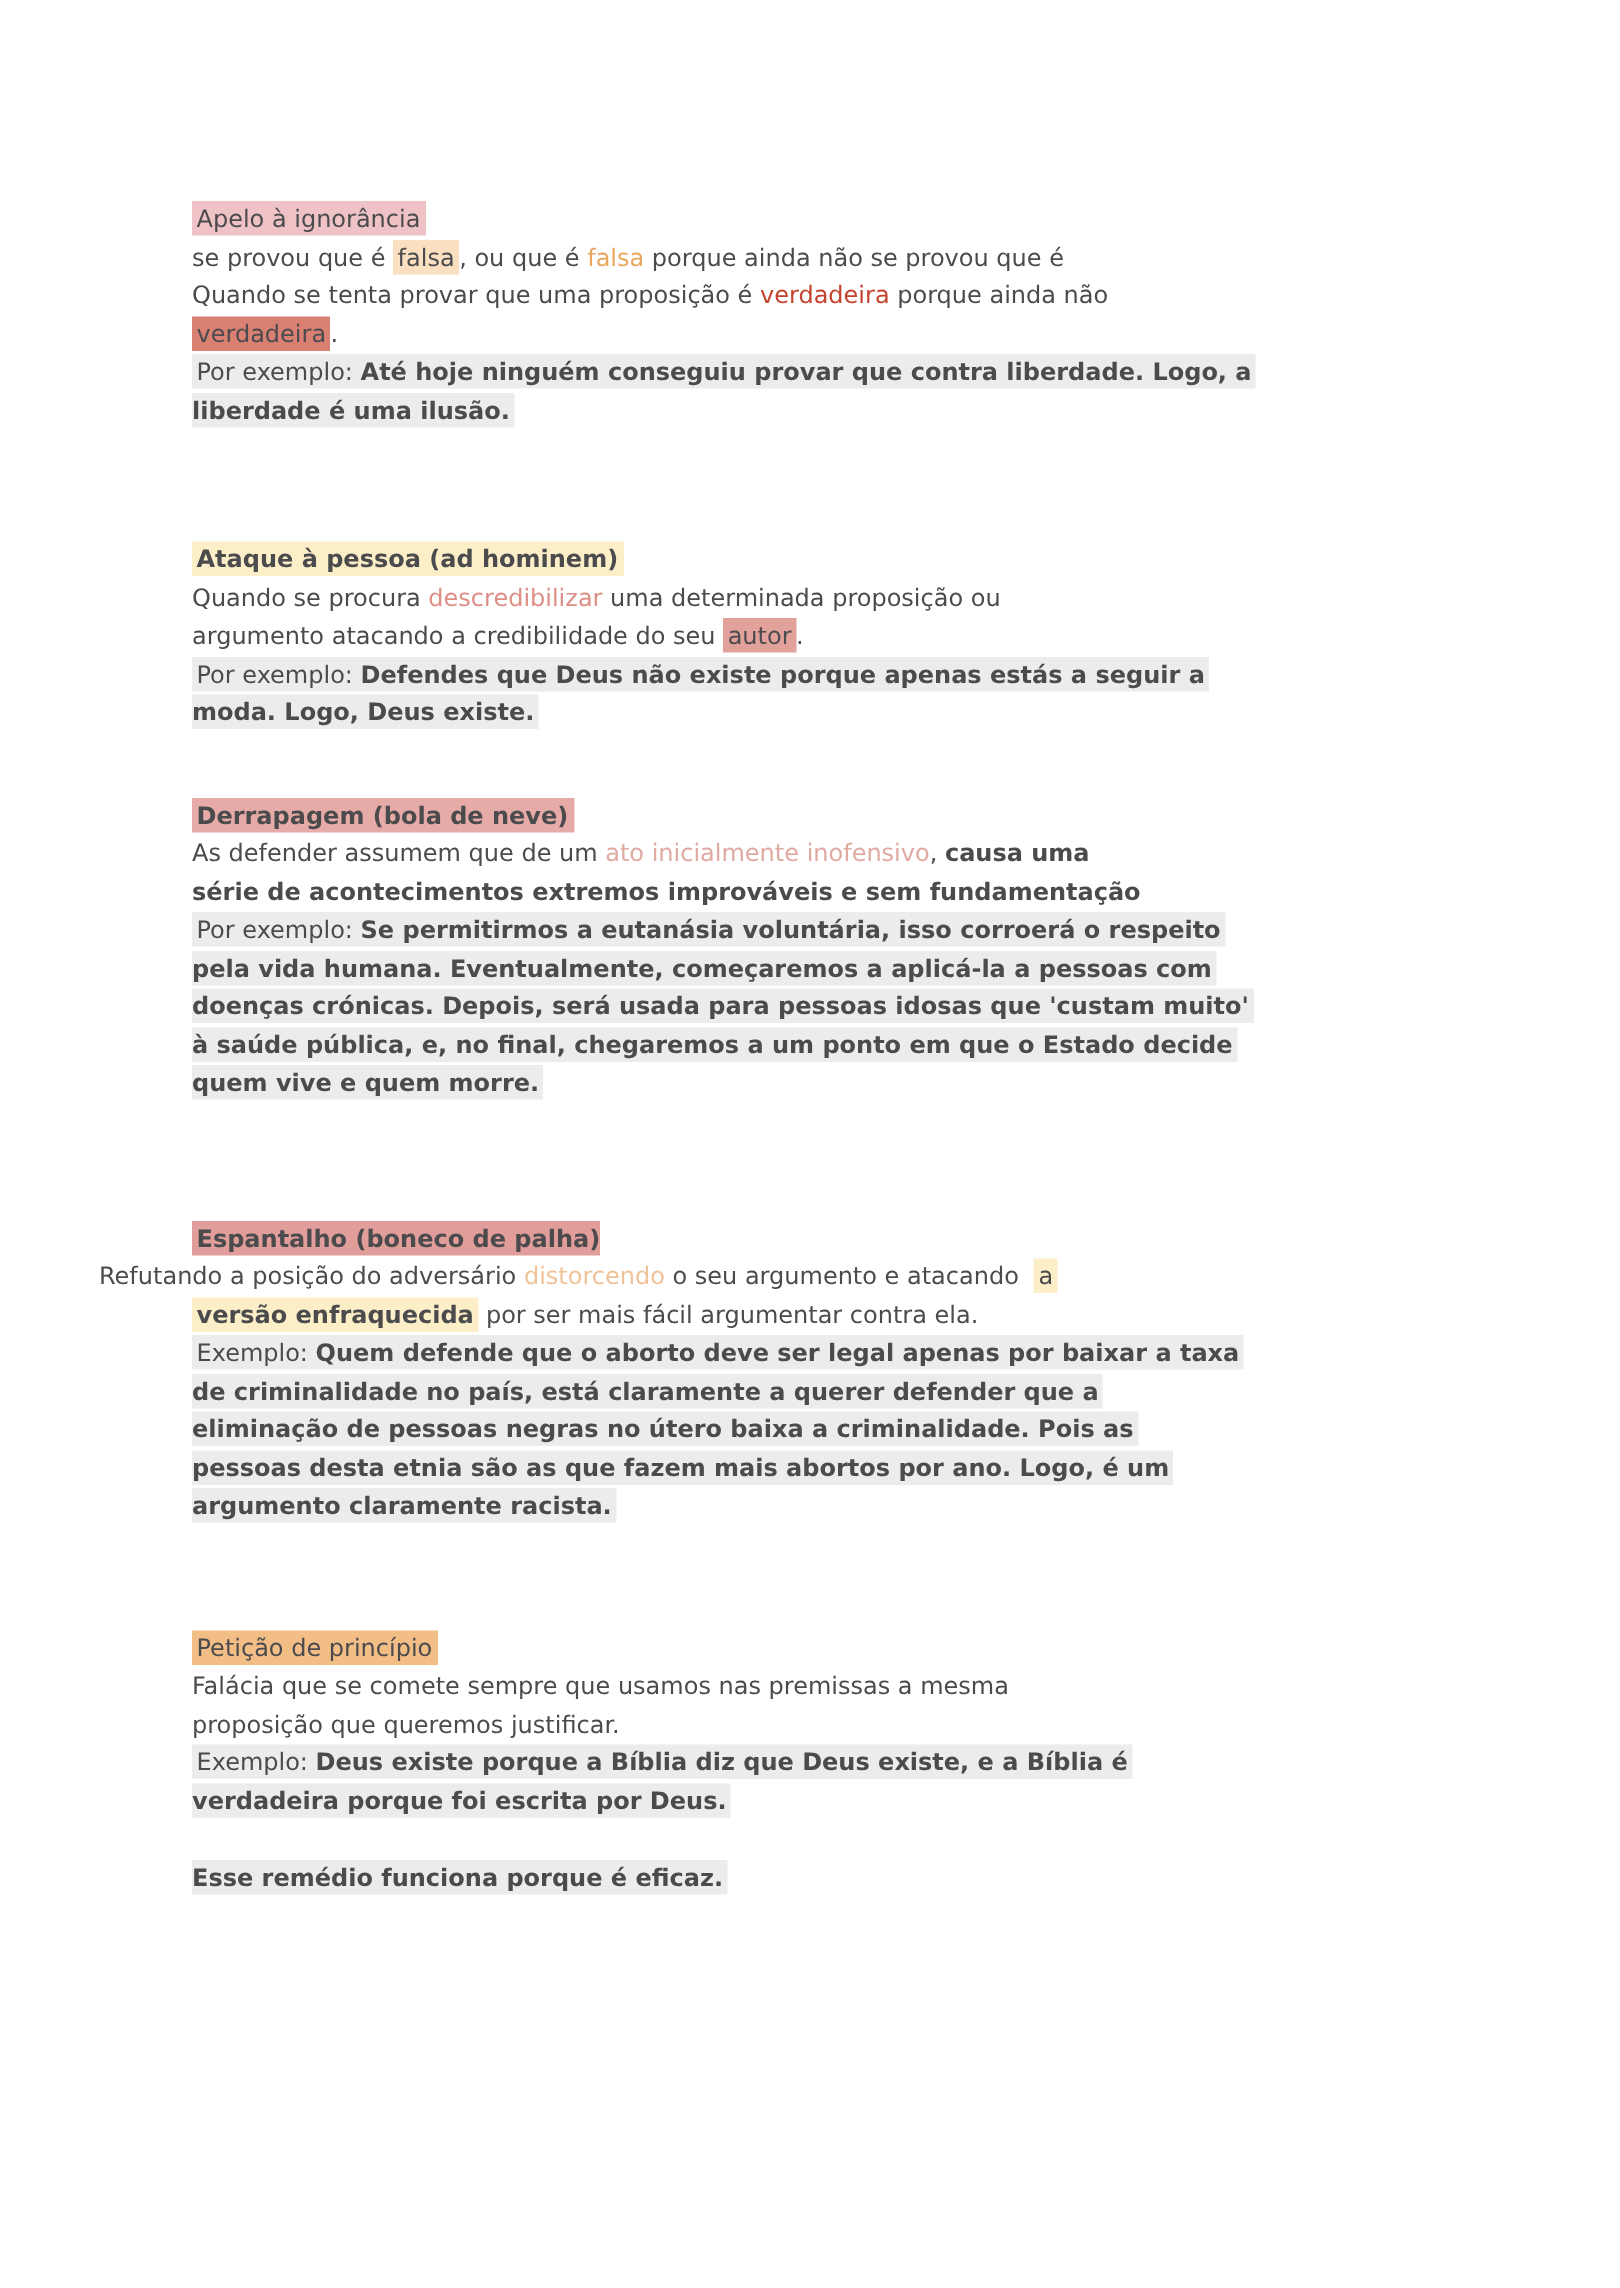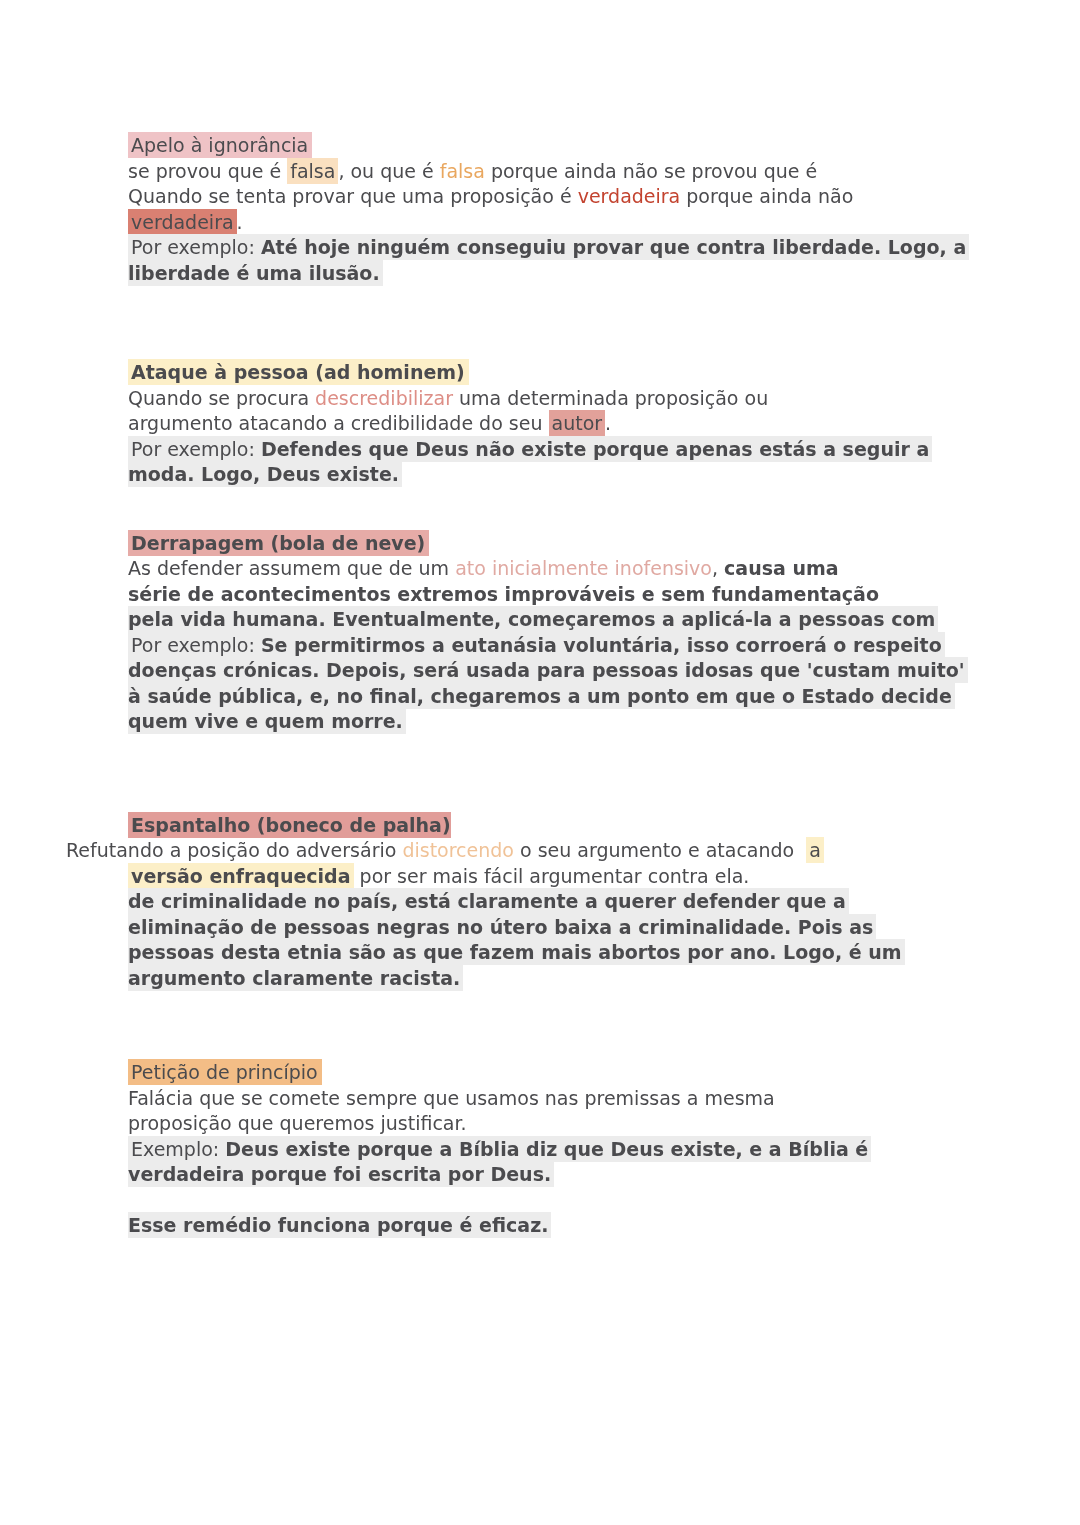--- a/index.html
+++ b/index.html
@@ -5,21 +5,21 @@
   * { margin: 0; padding: 0; box-sizing: border-box; }
   html, body { background: #ffffff; }
   .page {
     position: relative;
     width: 1080px;
     height: 1525px;
     background: var(--page_background, #ffffff);
     padding: 133px 60px 0 128px;
     overflow: hidden;
     font-family: "DejaVu Sans", sans-serif;
-    font-size: 19px;
+    font-size: 16px;
     line-height: 25.5px;
     color: var(--body_text, #4b4b4e);
   }
   .section { }
   .sec-0 { margin-bottom: 74px; }
   .sec-1 { margin-bottom: 43px; }
   .sec-2 { margin-bottom: 78px; }
   .sec-3 { margin-bottom: 69px; }
   .sec-4 { margin-bottom: 0; }
   .line { min-height: 25.5px; line-height: 25.5px; white-space: nowrap; }
@@ -64,30 +64,31 @@
       <div class="line"><span class="t-hl-title-yellow title-bold">Ataque à pessoa (ad hominem)</span></div>
       <div class="line"><span class="f-plain">Quando se procura </span><span class="f-text-pink">descredibilizar</span><span class="f-plain"> uma determinada proposição ou</span></div>
       <div class="line"><span class="f-plain">argumento atacando a credibilidade do seu </span><span class="f-hl-salmon">autor</span><span class="f-plain">.</span></div>
       <div class="line"><span class="f-hl-gray">Por exemplo: </span><span class="f-hl-gray-bold">Defendes que Deus não existe porque apenas estás a seguir a</span></div>
       <div class="line"><span class="f-hl-gray-bold">moda. Logo, Deus existe.</span></div>
     </div>
     <div class="section sec-2">
       <div class="line"><span class="t-hl-title-rose title-bold">Derrapagem (bola de neve)</span></div>
       <div class="line"><span class="f-plain">As defender assumem que de um </span><span class="f-text-rose">ato inicialmente inofensivo</span><span class="f-plain">, </span><span class="f-bold">causa uma</span></div>
       <div class="line"><span class="f-bold">série de acontecimentos extremos improváveis e sem fundamentação</span></div>
+      <div class="line"><span class="f-hl-gray">Por exemplo: </span><span class="f-hl-gray-bold">Se permitirmos a eutanásia voluntária, isso corroerá o respeito</span></div>
       <div class="line"><span class="f-hl-gray-bold">pela vida humana. Eventualmente, começaremos a aplicá-la a pessoas com</span></div>
-      <div class="line"><span class="f-hl-gray">Por exemplo: </span><span class="f-hl-gray-bold">Se permitirmos a eutanásia voluntária, isso corroerá o respeito</span></div>
       <div class="line"><span class="f-hl-gray-bold">doenças crónicas. Depois, será usada para pessoas idosas que 'custam muito'</span></div>
       <div class="line"><span class="f-hl-gray-bold">à saúde pública, e, no final, chegaremos a um ponto em que o Estado decide</span></div>
       <div class="line"><span class="f-hl-gray-bold">quem vive e quem morre.</span></div>
     </div>
     <div class="section sec-3">
       <div class="line"><span class="t-hl-title-salmon title-bold">Espantalho (boneco de palha)</span></div>
       <div class="line hang"><span class="f-plain">Refutando a posição do adversário </span><span class="f-text-peach">distorcendo</span><span class="f-plain"> o seu argumento e atacando &nbsp;</span><span class="f-hl-yellow">a</span></div>
       <div class="line"><span class="f-hl-yellow-bold">versão enfraquecida</span><span class="f-plain"> por ser mais fácil argumentar contra ela.</span></div>
+      <div class="line"><span class="f-hl-gray">Exemplo: </span><span class="f-hl-gray-bold">Quem defende que o aborto deve ser legal apenas por baixar a taxa</span></div>
       <div class="line"><span class="f-hl-gray-bold">de criminalidade no país, está claramente a querer defender que a</span></div>
       <div class="line"><span class="f-hl-gray-bold">eliminação de pessoas negras no útero baixa a criminalidade. Pois as</span></div>
       <div class="line"><span class="f-hl-gray-bold">pessoas desta etnia são as que fazem mais abortos por ano. Logo, é um</span></div>
       <div class="line"><span class="f-hl-gray-bold">argumento claramente racista.</span></div>
     </div>
     <div class="section sec-4">
       <div class="line"><span class="t-hl-title-orange">Petição de princípio</span></div>
       <div class="line"><span class="f-plain">Falácia que se comete sempre que usamos nas premissas a mesma</span></div>
       <div class="line"><span class="f-plain">proposição que queremos justificar.</span></div>
       <div class="line"><span class="f-hl-gray">Exemplo: </span><span class="f-hl-gray-bold">Deus existe porque a Bíblia diz que Deus existe, e a Bíblia é</span></div>

